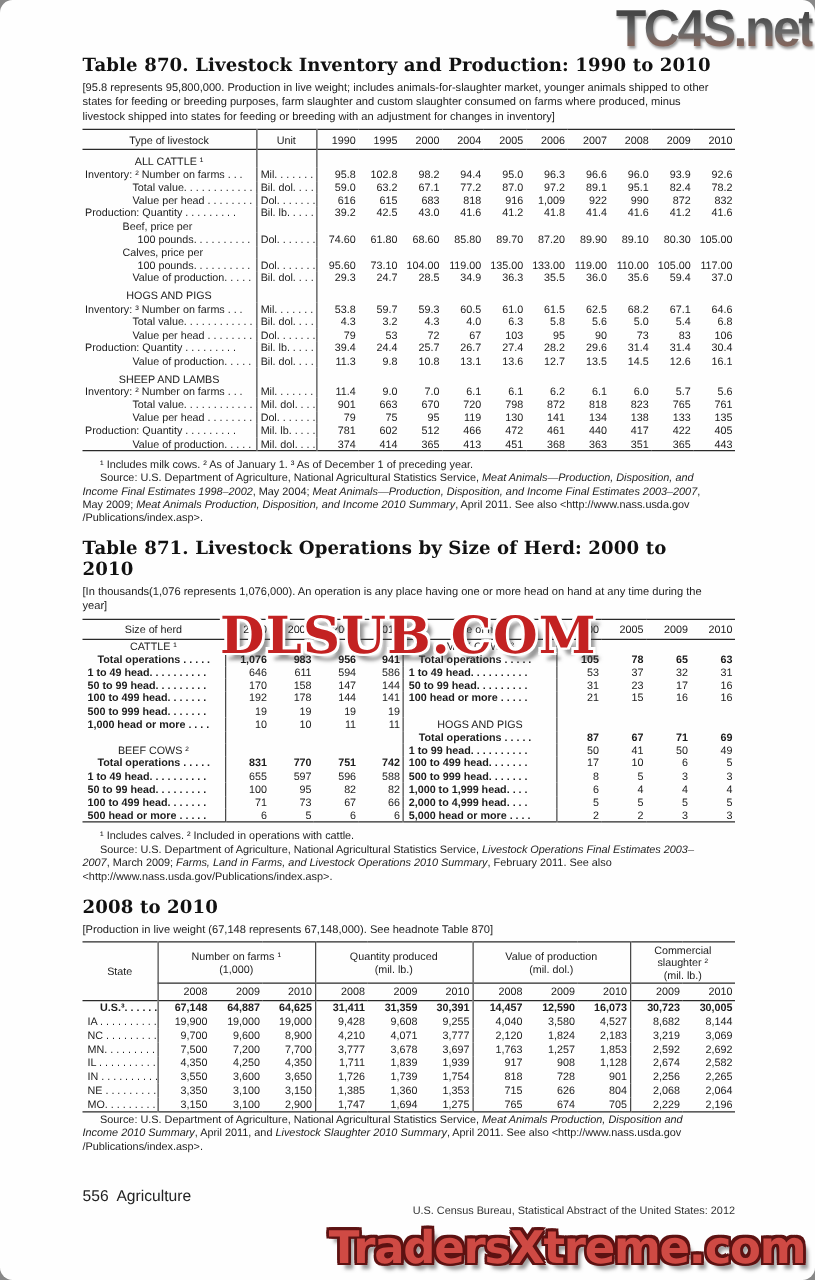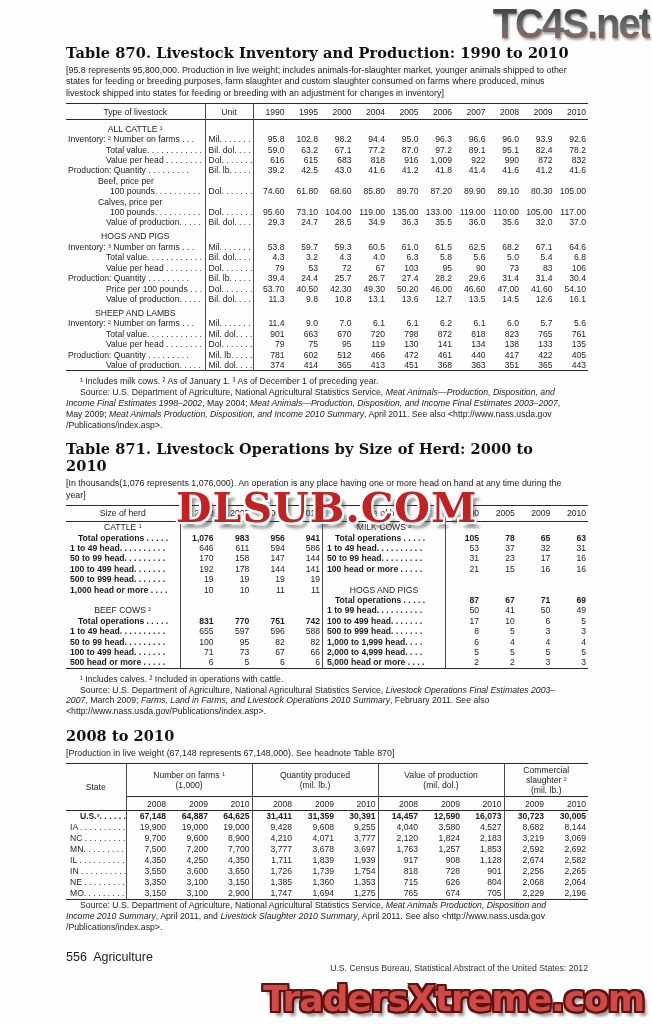--- a/index.html
+++ b/index.html
@@ -1,19 +1,19 @@
 <!DOCTYPE html>
 <html><head>
 <meta charset="utf-8">
 <style>
   html,body { margin:0; padding:0; background:#888; }
   #page {
     position:relative; width:652px; height:1024px; margin:0 auto;
     background:#fefefe; overflow:hidden;
-    font-family:"Liberation Sans", sans-serif; color:#1c1c1c;
+    font-family:"Liberation Sans", sans-serif; color:#1c1c1c;border-radius:10px;
   }
   #content { padding:44px 76px 0 66px; }
 
   .tbl-title {
     font-family:"DejaVu Serif", serif; font-weight:bold;
     font-size:14.5px; line-height:17px; color:#111; margin:0 0 4px 0;
     letter-spacing:.1px;
   }
   .headnote { font-size:8.9px; line-height:11.4px; margin:0 0 4px 0; color:#222; }
   .footnote { font-size:8.7px; line-height:10.8px; margin:5px 0 0 0; text-indent:14px; }
@@ -249,21 +249,21 @@
             <td class="ind1">Value of production. . . . .</td>
             <td class="vl unit">Bil. dol. . . . .</td>
             <td class="num vl">29.3</td>
             <td class="num">24.7</td>
             <td class="num">28.5</td>
             <td class="num">34.9</td>
             <td class="num">36.3</td>
             <td class="num">35.5</td>
             <td class="num">36.0</td>
             <td class="num">35.6</td>
-            <td class="num">32.0</td>
+            <td class="num">59.4</td>
             <td class="num">37.0</td>
           </tr>
           <tr class="sec-row">
             <td class="sec">HOGS AND PIGS</td>
             <td class="vl unit"></td>
             <td class="num vl"></td>
             <td class="num"></td>
             <td class="num"></td>
             <td class="num"></td>
             <td class="num"></td>
@@ -321,34 +321,20 @@
             <td class="num vl">39.4</td>
             <td class="num">24.4</td>
             <td class="num">25.7</td>
             <td class="num">26.7</td>
             <td class="num">27.4</td>
             <td class="num">28.2</td>
             <td class="num">29.6</td>
             <td class="num">31.4</td>
             <td class="num">31.4</td>
             <td class="num">30.4</td>
-          </tr>
-          <tr>
-            <td class="ind1">Price per 100 pounds . . .</td>
-            <td class="vl unit">Dol.  . . . . . .</td>
-            <td class="num vl">53.70</td>
-            <td class="num">40.50</td>
-            <td class="num">42.30</td>
-            <td class="num">49.30</td>
-            <td class="num">50.20</td>
-            <td class="num">46.00</td>
-            <td class="num">46.60</td>
-            <td class="num">47.00</td>
-            <td class="num">41.60</td>
-            <td class="num">54.10</td>
           </tr>
           <tr>
             <td class="ind1">Value of production. . . . .</td>
             <td class="vl unit">Bil. dol. . . . .</td>
             <td class="num vl">11.3</td>
             <td class="num">9.8</td>
             <td class="num">10.8</td>
             <td class="num">13.1</td>
             <td class="num">13.6</td>
             <td class="num">12.7</td>

